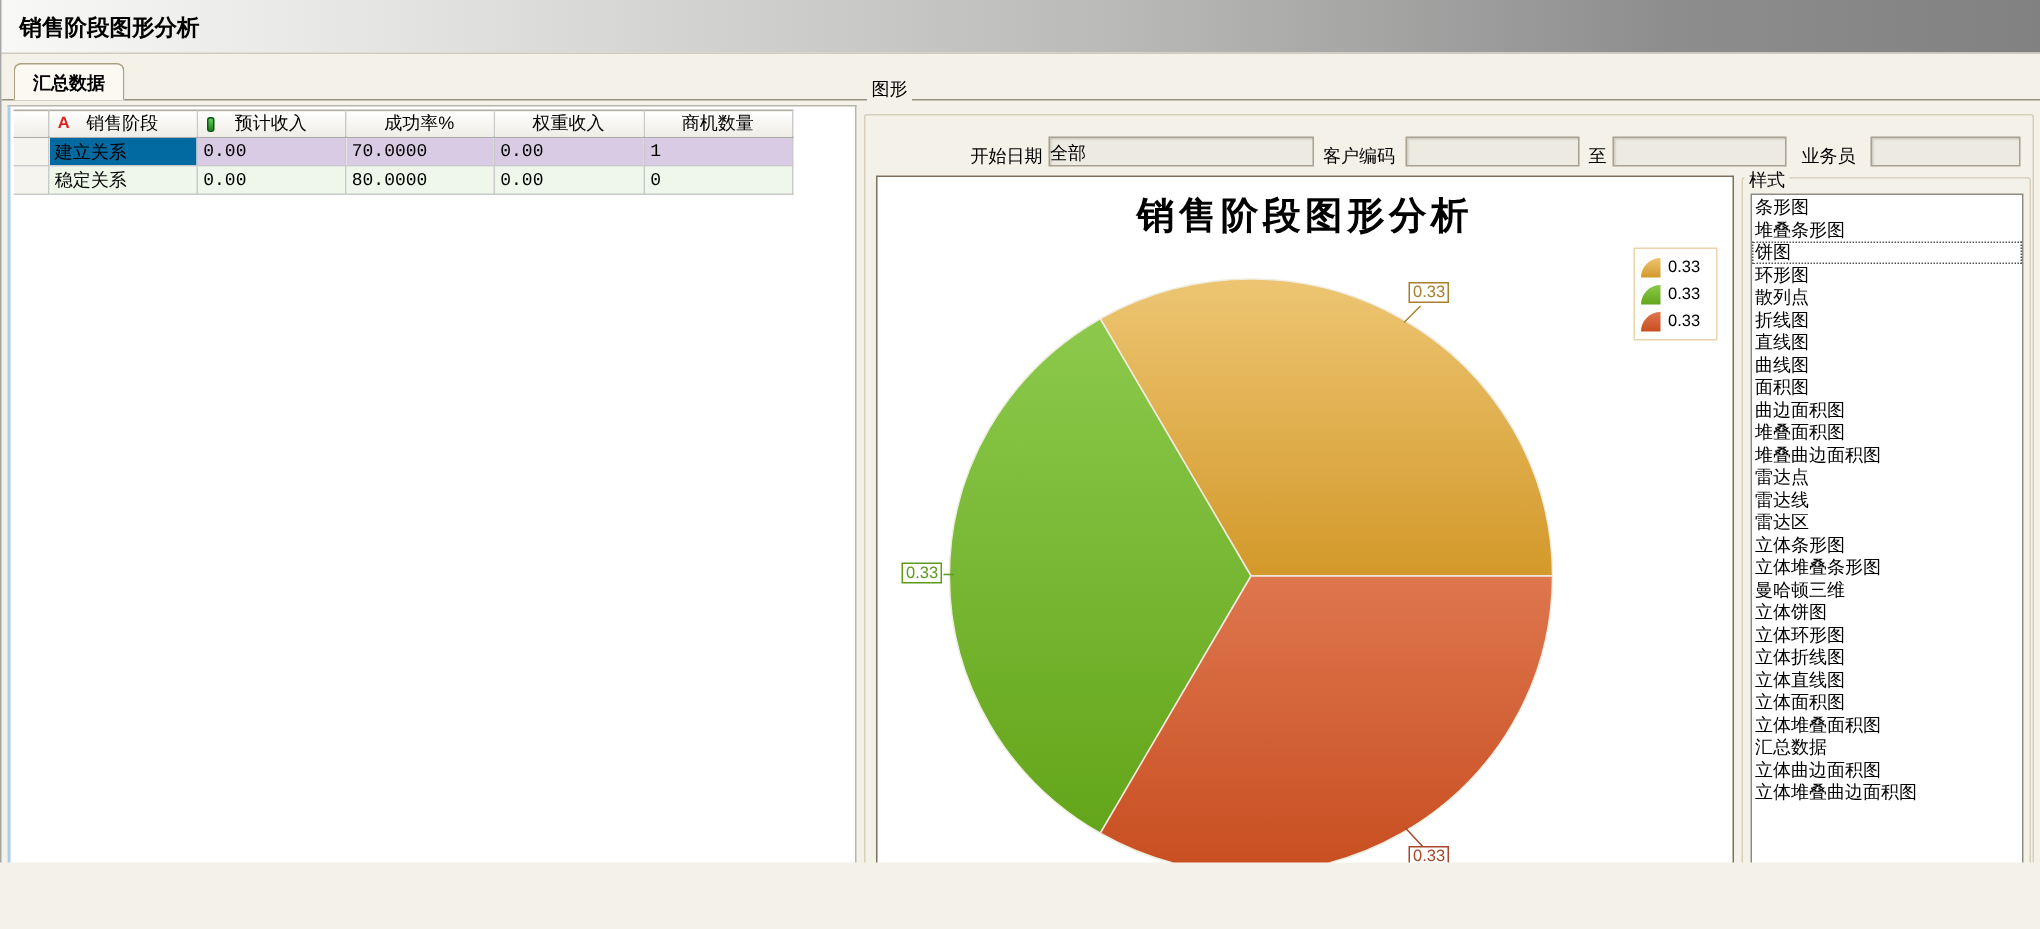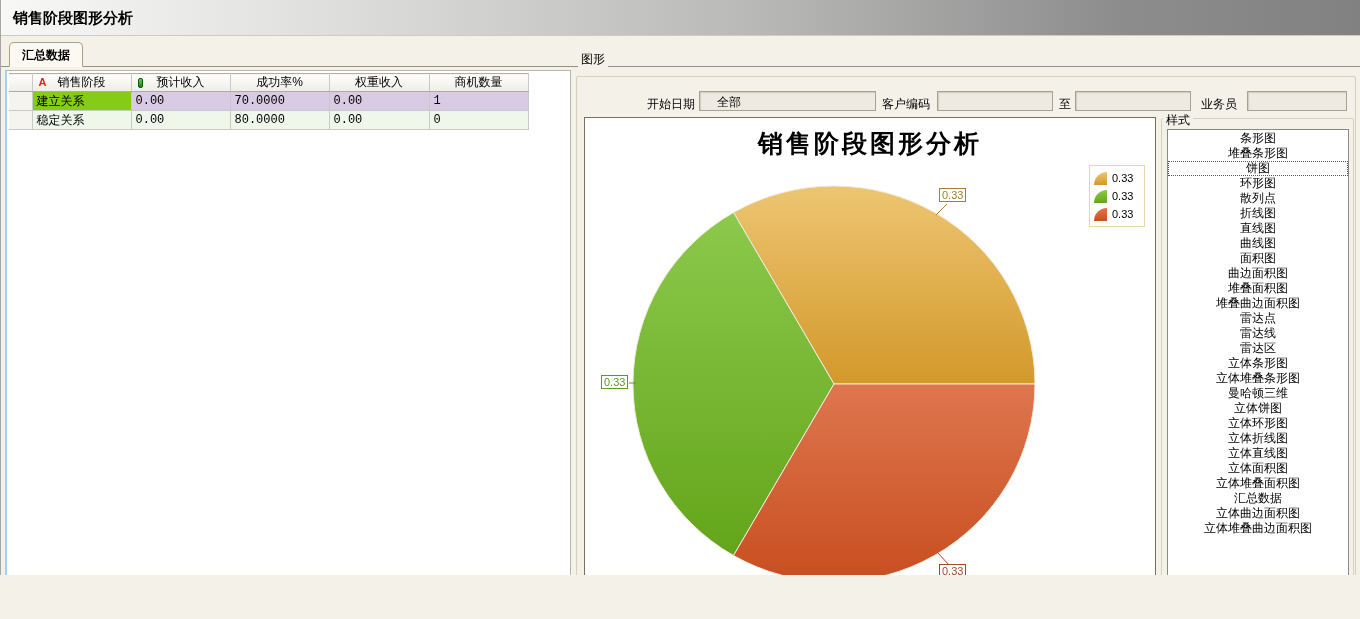--- a/index.html
+++ b/index.html
@@ -24,53 +24,53 @@
     border:1px solid #B8B5AB; border-left:2px solid #A9CEEC; }
   table.grid { position:absolute; left:2px; top:2px; border-collapse:collapse; table-layout:fixed; }
   table.grid th, table.grid td { border-right:1px solid #C9C9C9; border-bottom:1px solid #C9C9C9; overflow:hidden; white-space:nowrap; }
   table.grid th { height:17px; font-weight:normal; background:linear-gradient(#FEFEFE,#EFEDE6); border-top:1px solid #B0ADA3; border-bottom:1px solid #ABABAB; position:relative; text-align:center; }
   table.grid td { height:19px; padding:0 4px; }
   td.num { text-align:left;font-family:Liberation Mono, monospace; }
   td.ind { background:#F6F4EE; }
   .hdr-icon-a { color:#D22; font-weight:bold; font-size:11px; position:absolute; left:6px; top:2px; }
   .hdr-icon-bar { position:absolute; left:6px; top:4px; width:5px; height:10px; border-radius:2px;
     background:linear-gradient(#5FD35F,#1E7E1E); border:1px solid #0A5A0A; }
-  tr.row-sel td.stage { background:#84cc16; }
+  tr.row-sel td.stage { background:#0369a1; }
   tr.row-sel td.num { background:#D9CBE3; }
   tr.row-alt td.stage, tr.row-alt td.num { background:#EFF7EA; }
 
   
   .graph-group { position:absolute; left:575px; top:76px; width:780px; height:536px;
     border:1px solid #D8CFBC; border-radius:2px; background:#F4F1E9; }
   .group-label { position:absolute; background:#F4F1E9; padding:0 3px; }
   .graph-label { left:577px; top:51px; }
   .style-label { left:1162px; top:112px; }
 
   
   .flabel { position:absolute; top:96px; }
   .ffield { position:absolute; top:91px; height:20px; background:#EDEAE2; border:1px solid #A9A290;
-    box-shadow:inset 1px 1px 1px rgba(120,110,90,.25); padding:2px 17px; font-size:12px; color:#000; }
+    box-shadow:inset 1px 1px 1px rgba(120,110,90,.25); padding:2px 0; font-size:12px; color:#000; }
 
   
   .chart-box { position:absolute; left:583px; top:117px; width:572px; height:493px; background:#FFFFFF; border:1px solid #7D6E59; }
   .chart-title { position:absolute; left:0; top:9px; width:100%; text-align:center;
     font-family:"DejaVu Serif","Liberation Serif",serif; font-size:25px; font-weight:600; letter-spacing:3px; }
   .chart-box svg { position:absolute; left:0; top:0; }
   .callout { position:absolute; border:1px solid; background:#FFFFFF; font-size:11px; line-height:12px; padding:0 2px; }
   .legend { position:absolute; left:504px; top:47px; width:56px; border:1px solid #ECD3AC; background:#FFFFFF; padding:3px 4px; }
   .legend-row { display:flex; align-items:center; height:18px; }
   .legend-swatch { width:13px; height:13px; border-radius:100% 0 0 0; margin-right:5px; }
   .sw-gold { background:linear-gradient(#EDC572,#D3992A); }
   .sw-green { background:linear-gradient(#8CC94C,#63A51A); }
   .sw-red { background:linear-gradient(#DE764E,#C84E20); }
   .legend-row span { font-size:11px; }
 
   
   .style-box { position:absolute; left:1160px; top:118px; width:193px; height:490px; border:1px solid #D8CFBC; border-radius:2px; background:#F4F1E9; }
-  .style-list { position:absolute; left:1166px; top:129px; width:182px; height:472px; background:#FFFFFF; border:1px solid #8A8A82; overflow:hidden; padding:1px 0;text-align:center; }
+  .style-list { position:absolute; left:1166px; top:129px; width:182px; height:472px; background:#FFFFFF; border:1px solid #8A8A82; overflow:hidden; padding:1px 0; }
   .style-item { height:15px; line-height:15px; padding:0 2px; white-space:nowrap; }
   .style-item.focused { outline:1px dotted #555; outline-offset:-1px; }
 </style>
 </head>
 <body>
 
 <div id="root">
 
   <div class="titlebar">
     <div class="title">销售阶段图形分析</div>

